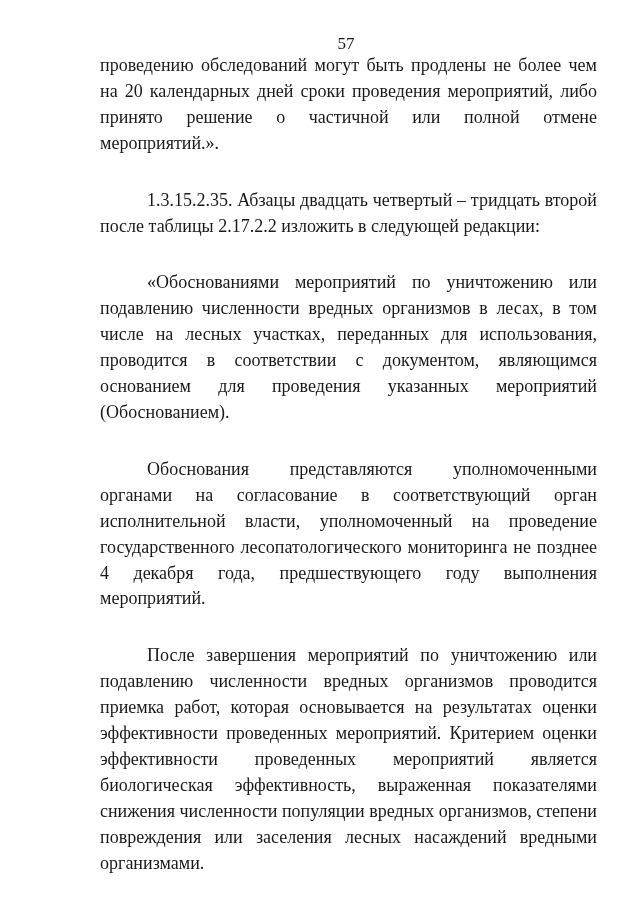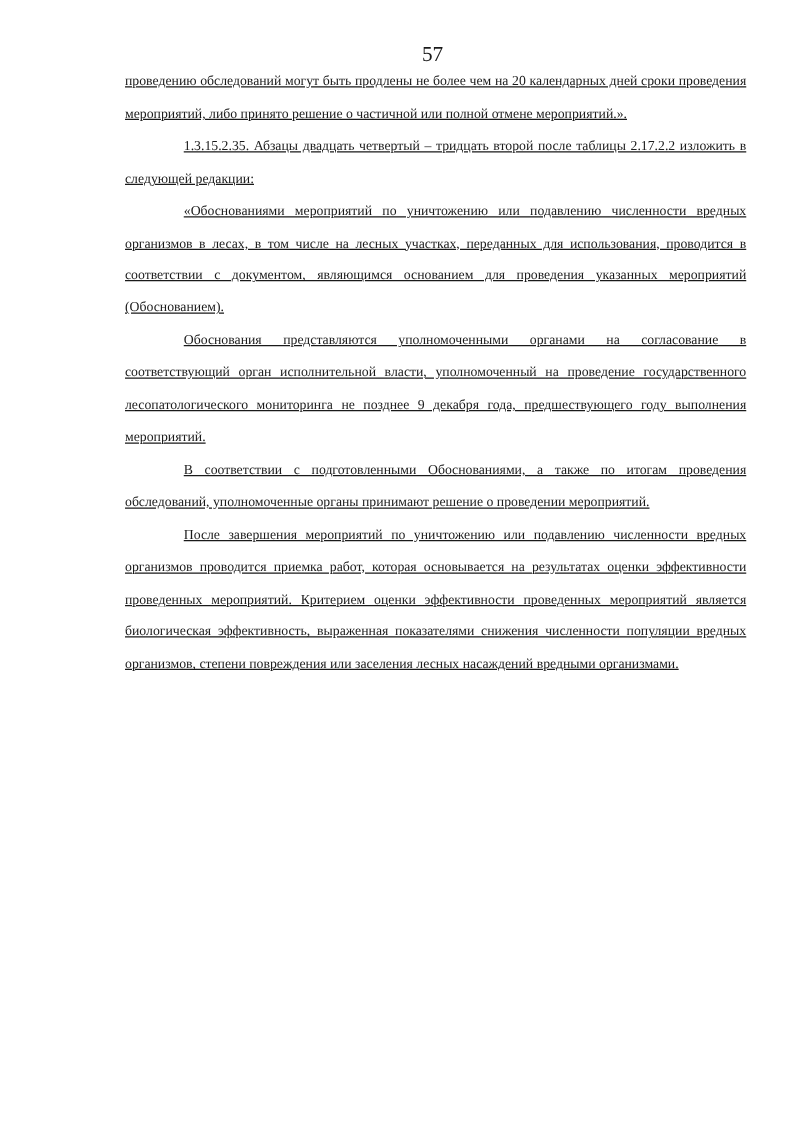--- a/index.html
+++ b/index.html
@@ -22,41 +22,40 @@
     width: 692px;
     text-align: center;
     font-size: 17px;
     line-height: 22px;
   }
   .body-text {
     position: absolute;
     top: 53px;
     left: 100px;
     width: 497px;
-    font-size: 11px;
+    font-size: 18px;
     line-height: 25.9px;
-    text-decoration: underline;
   }
   .para {
     margin: 0;
     text-align: justify;
     text-align-last: left;
   }
   .para.indent {
     text-indent: 47px;
+    margin-top: 31px;
   }
   .para.noindent {
     text-indent: 0;
   }
 </style>
 </head>
 <body>
 
 <div class="page-number">57</div>
 
 <div class="body-text">
   <p class="para noindent">проведению обследований могут быть продлены не более чем на 20 календарных дней сроки проведения мероприятий, либо принято решение о частичной или полной отмене мероприятий.».</p>
   <p class="para indent">1.3.15.2.35. Абзацы двадцать четвертый – тридцать второй после таблицы 2.17.2.2 изложить в следующей редакции:</p>
   <p class="para indent">«Обоснованиями мероприятий по уничтожению или подавлению численности вредных организмов в лесах, в том числе на лесных участках, переданных для использования, проводится в соответствии с документом, являющимся основанием для проведения указанных мероприятий (Обоснованием).</p>
-  <p class="para indent">Обоснования представляются уполномоченными органами на согласование в соответствующий орган исполнительной власти, уполномоченный на проведение государственного лесопатологического мониторинга не позднее 9 декабря года, предшествующего году выполнения мероприятий.</p>
-  <p class="para indent">В соответствии с подготовленными Обоснованиями, а также по итогам проведения обследований, уполномоченные органы принимают решение о проведении мероприятий.</p>
+  <p class="para indent">Обоснования представляются уполномоченными органами на согласование в соответствующий орган исполнительной власти, уполномоченный на проведение государственного лесопатологического мониторинга не позднее 4 декабря года, предшествующего году выполнения мероприятий.</p>
   <p class="para indent">После завершения мероприятий по уничтожению или подавлению численности вредных организмов проводится приемка работ, которая основывается на результатах оценки эффективности проведенных мероприятий. Критерием оценки эффективности проведенных мероприятий является биологическая эффективность, выраженная показателями снижения численности популяции вредных организмов, степени повреждения или заселения лесных насаждений вредными организмами.</p>
 </div>
 
 </body></html>

